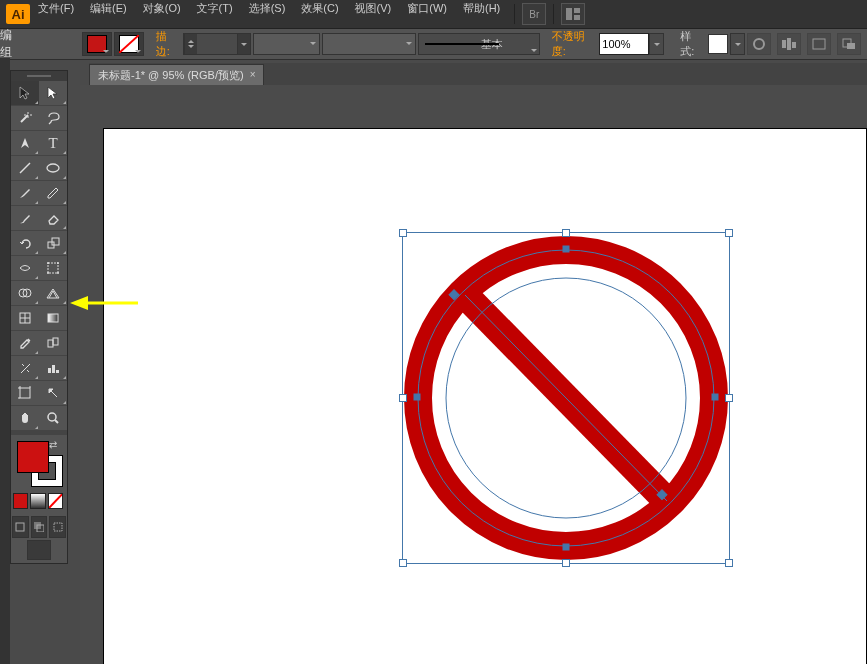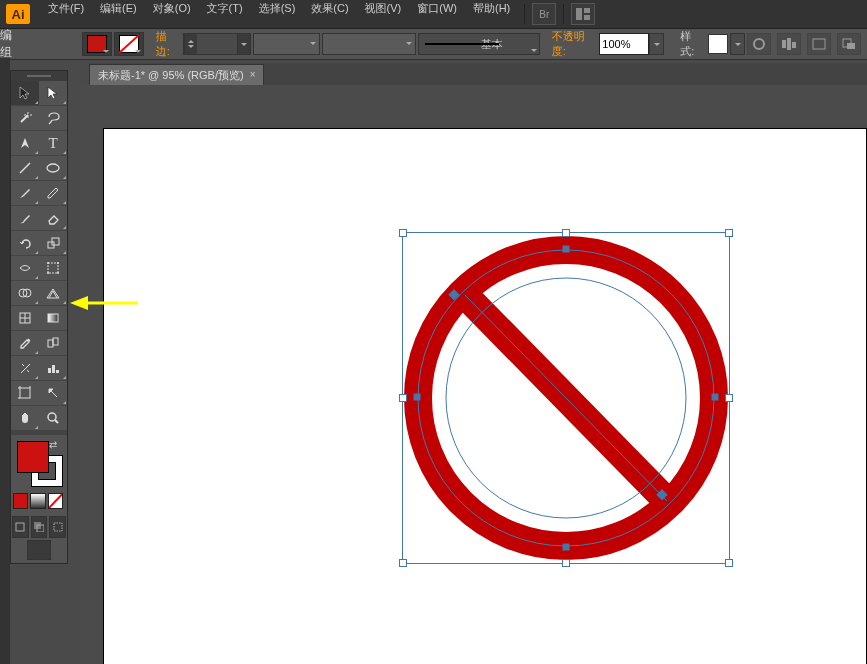--- a/index.html
+++ b/index.html
@@ -1,19 +1,19 @@
 <!DOCTYPE html>
 <html><head>
 <meta charset="utf-8">
 <style>
 html,body{margin:0;padding:0;width:867px;height:664px;background:#4a4a4a;font-family:"Microsoft YaHei",sans-serif;font-size:11px;color:#ccc;overflow:hidden;-webkit-user-select:none;user-select:none}
 .row{display:flex;align-items:center}
 
 .menubar{height:28px;background:#333;border-bottom:1px solid #222;padding-left:6px}
-.logo{width:24px;height:20px;background:#ff9a00;color:#4b2500;font-weight:bold;font-size:13px;display:flex;align-items:center;justify-content:center;border-radius:2px;margin-right:10px}
+.logo{width:24px;height:20px;background:#ff9a00;color:#4b2500;font-weight:bold;font-size:13px;display:flex;align-items:center;justify-content:center;border-radius:2px;}
 .menu-item{padding:0 8px;height:40px;line-height:28px;cursor:default}
 .menu-sep{width:1px;height:20px;background:#222;margin:0 6px}
 .topicon{width:22px;height:20px;border:1px solid #555;background:#3a3a3a;margin:0 1px;display:flex;align-items:center;justify-content:center}
 
 .ctrlbar{height:30px;background:#535353;border-bottom:1px solid #2e2e2e;padding-left:0}
 .mode-label{font-size:12px;color:#ddd;margin-right:60px}
 .swatch-btn{width:30px;height:22px;border:1px solid #333;background:#3a3a3a;margin-right:2px;position:relative;display:flex;align-items:center;justify-content:center}
 .swatch-fill{width:18px;height:16px;border:1px solid #000}
 .dd-arrow{position:absolute;right:2px;bottom:2px;width:0;height:0;border-left:3px solid transparent;border-right:3px solid transparent;border-top:3px solid #aaa}
 .ctrl-label{color:#ff9a00;margin:0 4px 0 10px}

